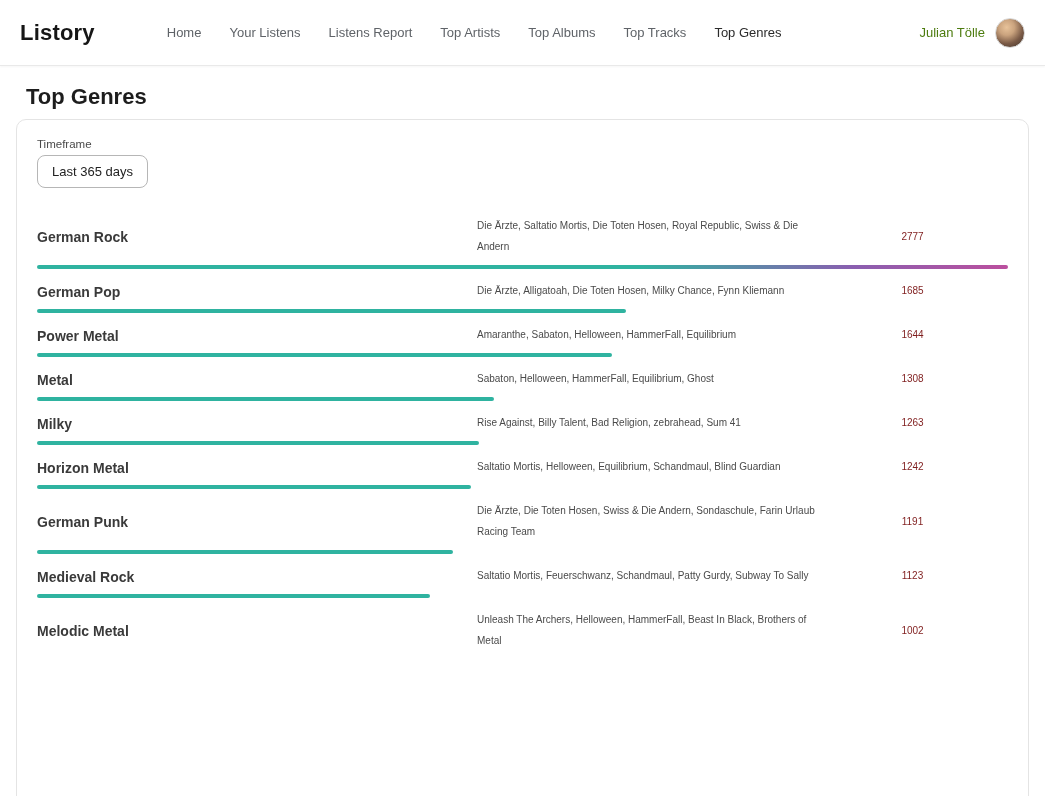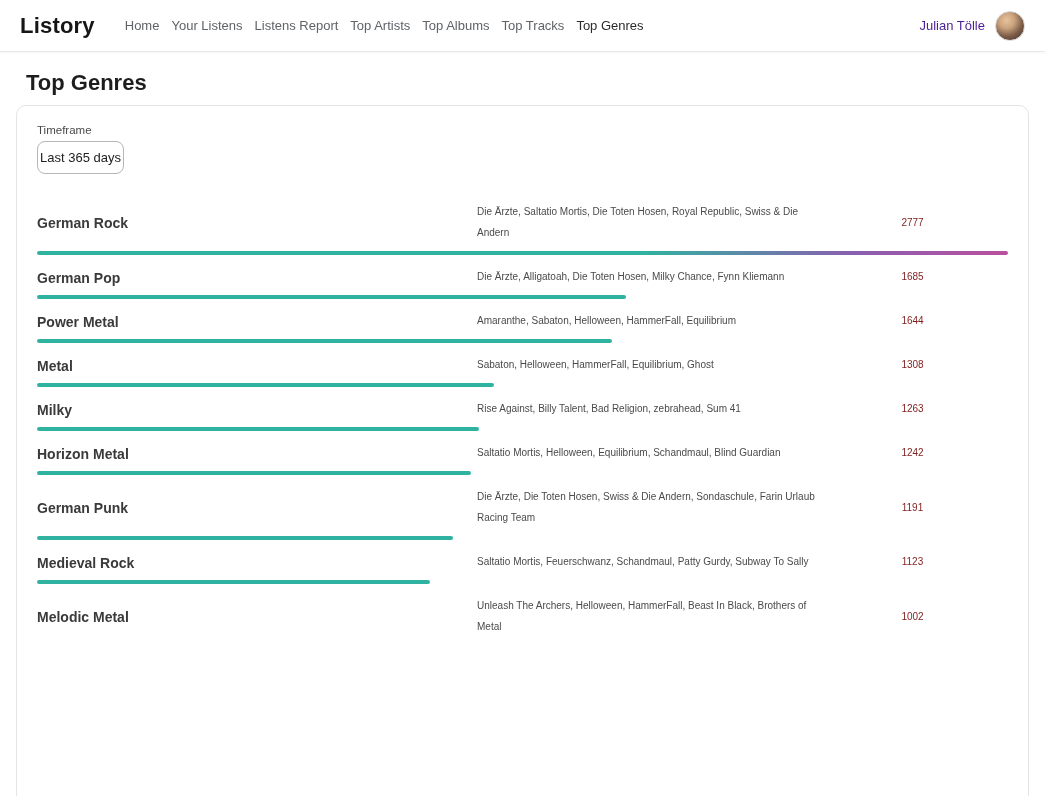--- a/index.html
+++ b/index.html
@@ -10,55 +10,56 @@
     height: 796px;
     overflow: hidden;
     background: #ffffff;
     font-family: "Liberation Sans", sans-serif;
   }
 
   
   .topbar {
     display: flex;
     align-items: center;
-    height: 52px;
+    height: 66px;
     padding: 0 20px;
     background: #fff;
     border-bottom: 1px solid #e9e9e9;
     box-shadow: 0 1px 2px rgba(0,0,0,0.04);
   }
   .logo {
     font-size: 22px;
     font-weight: 700;
     color: #161616;
     margin-right: 30px;
     cursor: pointer;
     letter-spacing: 0.2px;
   }
   .nav {
     display: flex;
     align-items: flex-end;
-    gap: 12px;
+    gap: 28px;
     flex: 1;
+    margin-left: 42px;
   }
   .nav-item {
     font-size: 13px;
     color: #5f6368;
     cursor: pointer;
     white-space: nowrap;
   }
   .nav-item.active { color: #2b2b2b; }
   .user-area {
     display: flex;
     align-items: center;
     gap: 10px;
   }
   .user-name {
     font-size: 13px;
-    color: #4c1d95;
+    color: #4d7c0f;
   }
   .avatar {
     width: 30px;
     height: 30px;
     border-radius: 50%;
     background:
       radial-gradient(circle at 38% 30%, #e8c39a 0%, #caa37e 30%, #7a5a46 62%, #3c2f28 100%);
     border: 1px solid #d8d8d8;
     cursor: pointer;
   }
@@ -86,21 +87,21 @@
     color: #4a4a4a;
     margin: 2px 0 5px 0;
   }
   .timeframe-btn {
     font-family: "Liberation Sans", sans-serif;
     font-size: 13px;
     color: #222;
     background: #fff;
     border: 1px solid #b6b6b6;
     border-radius: 8px;
-    padding: 8px 2px;
+    padding: 8px 14px;
     cursor: pointer;
     text-align: center;
   }
 
   
   .genre-table { margin-top: 16px; }
   .genre-row { padding-top: 11px; }
   .row-main { display: flex; align-items: center; }
   .g-name {
     flex: 0 0 440px;

